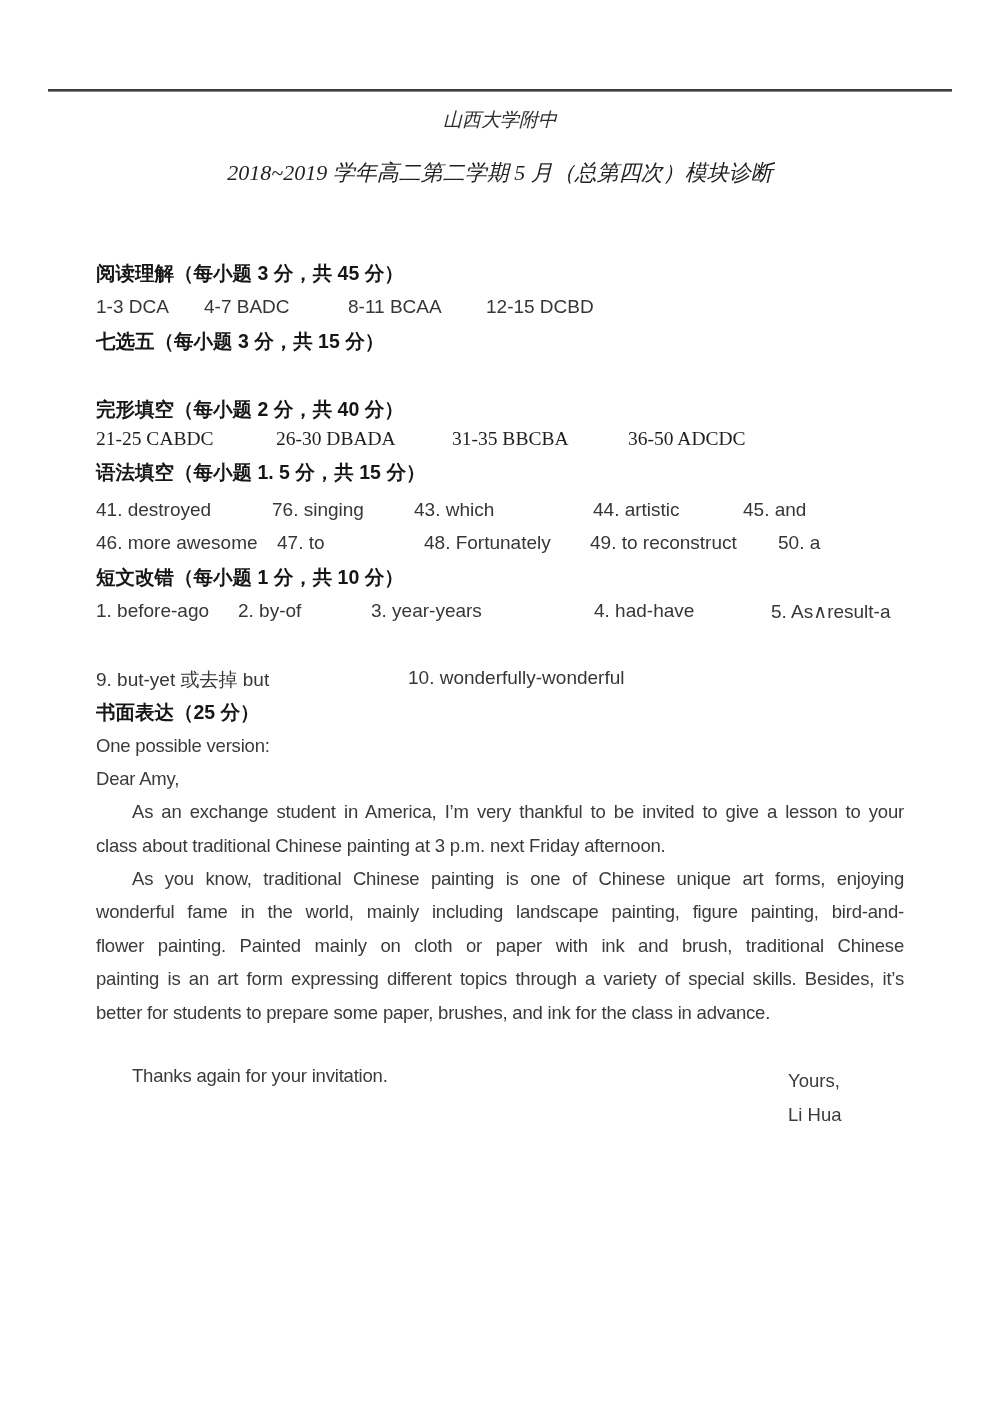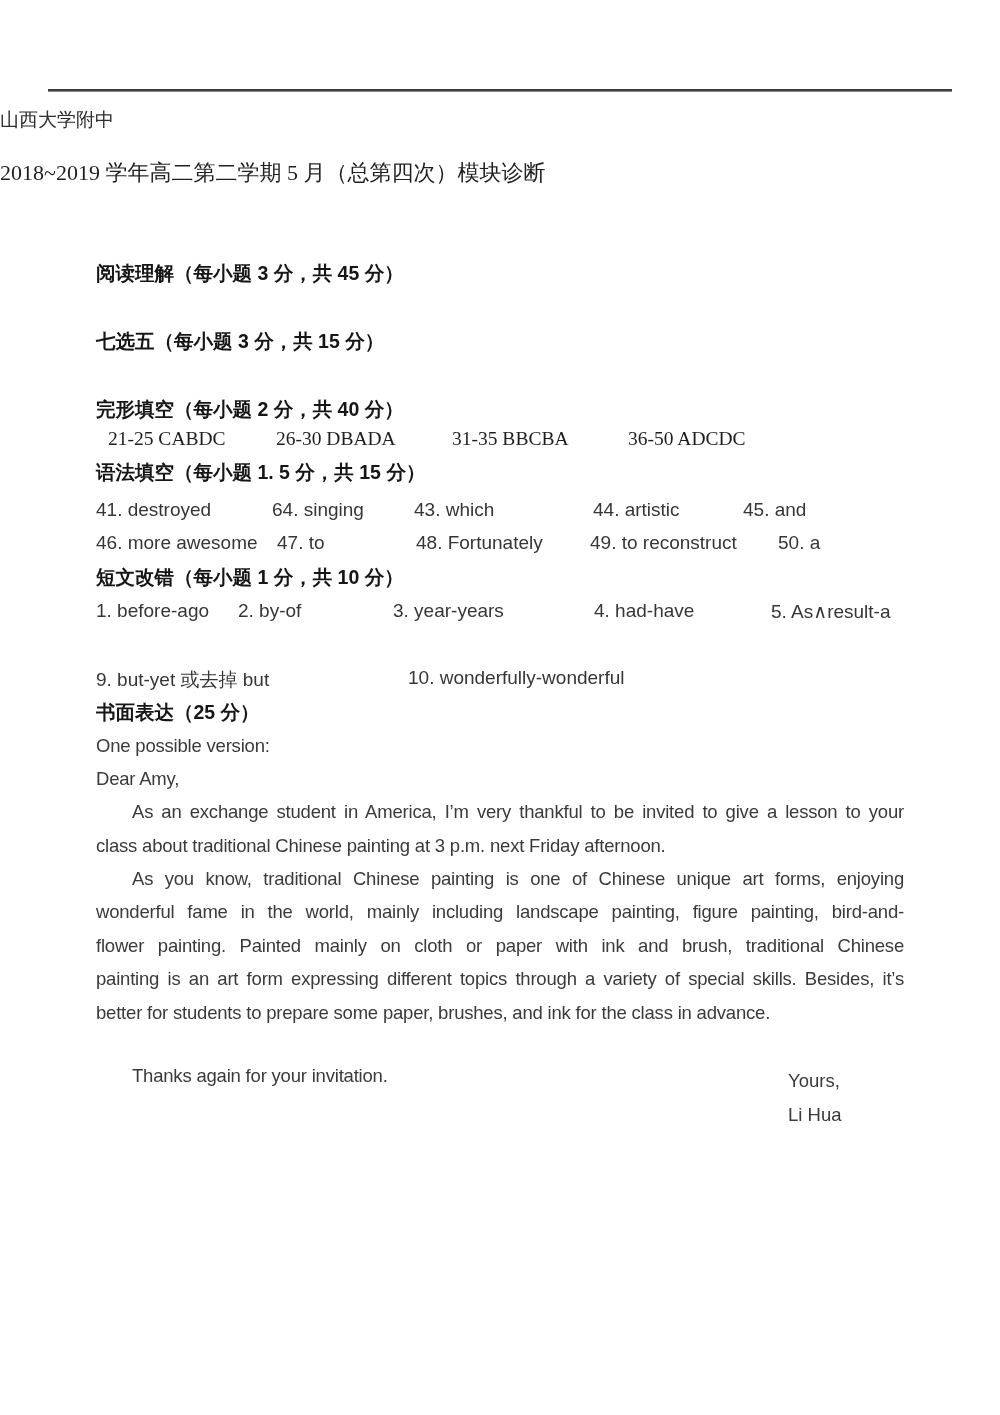--- a/index.html
+++ b/index.html
@@ -2,21 +2,21 @@
 <html><head>
 <meta charset="utf-8">
 <style>
   html,body{margin:0;padding:0;background:#e8e8e8;}
   .page{
     position:relative;width:1000px;height:1415px;margin:0 auto;
     background:#ffffff;overflow:hidden;
     font-family:"Liberation Sans",sans-serif;color:#333;
   }
   .rule{position:absolute;left:48px;top:89px;width:904px;height:2px;background:#3d3d3d;border-bottom:1px solid #8a8a8a;}
-  .center{position:absolute;left:0;width:1000px;white-space:nowrap;}
+  .center{position:absolute;left:0;width:1000px;text-align:center;white-space:nowrap;font-style:italic;}
   .school{top:107px;font-size:19px;color:#2e2e2e;}
   .examtitle{top:158px;font-size:22px;color:#1f1f1f;font-family:"Liberation Serif","DejaVu Serif",serif;}
   .anstitle{top:203px;font-size:29px;font-weight:700;color:#0f0f0f;letter-spacing:1px;}
   .h{position:absolute;left:96px;font-size:19.5px;font-weight:700;color:#161616;white-space:nowrap;}
   .row{position:absolute;left:96px;width:812px;height:26px;font-size:19px;color:#363636;}
   .row .p{position:absolute;top:0;white-space:nowrap;}
   .serifrow{font-family:"Liberation Serif","DejaVu Serif",serif;color:#1e1e1e;font-size:19.5px;}
   .bl{
     position:absolute;left:96px;width:808px;box-sizing:border-box;
     font-size:18.5px;color:#3a3a3a;letter-spacing:-0.2px;white-space:normal;
@@ -29,52 +29,58 @@
 <body>
 
 <div class="page">
 
   <div class="rule"></div>
 
   <div class="center school">山西大学附中</div>
   <div class="center examtitle">2018~2019 学年高二第二学期 5 月（总第四次）模块诊断</div>
 
   <div class="h" style="top:260px">阅读理解（每小题 3 分，共 45 分）</div>
+  <div class="row" style="top:296px">
+    <span class="p" style="left:0">1-3 DCA</span>
+    <span class="p" style="left:108px">4-7 BADC</span>
+    <span class="p" style="left:252px">8-11 BCAA</span>
+    <span class="p" style="left:390px">12-15 DCBD</span>
+  </div>
 
   <div class="h" style="top:328px">七选五（每小题 3 分，共 15 分）</div>
 
   <div class="h" style="top:396px">完形填空（每小题 2 分，共 40 分）</div>
   <div class="row serifrow" style="top:428px">
-    <span class="p" style="left:12px">21-25 CABDC</span>
+    <span class="p" style="left:0">21-25 CABDC</span>
     <span class="p" style="left:180px">26-30 DBADA</span>
     <span class="p" style="left:356px">31-35 BBCBA</span>
     <span class="p" style="left:532px">36-50 ADCDC</span>
   </div>
 
   <div class="h" style="top:459px">语法填空（每小题 1. 5 分，共 15 分）</div>
   <div class="row" style="top:499px">
     <span class="p" style="left:0">41. destroyed</span>
-    <span class="p" style="left:176px">64. singing</span>
+    <span class="p" style="left:176px">76. singing</span>
     <span class="p" style="left:318px">43. which</span>
     <span class="p" style="left:497px">44. artistic</span>
     <span class="p" style="left:647px">45. and</span>
   </div>
   <div class="row" style="top:532px">
     <span class="p" style="left:0">46. more awesome</span>
     <span class="p" style="left:181px">47. to</span>
-    <span class="p" style="left:320px">48. Fortunately</span>
+    <span class="p" style="left:328px">48. Fortunately</span>
     <span class="p" style="left:494px">49. to reconstruct</span>
     <span class="p" style="left:682px">50. a</span>
   </div>
 
   <div class="h" style="top:564px">短文改错（每小题 1 分，共 10 分）</div>
   <div class="row" style="top:600px">
     <span class="p" style="left:0">1. before-ago</span>
     <span class="p" style="left:142px">2. by-of</span>
-    <span class="p" style="left:297px">3. year-years</span>
+    <span class="p" style="left:275px">3. year-years</span>
     <span class="p" style="left:498px">4. had-have</span>
     <span class="p" style="left:675px">5. As∧result-a</span>
   </div>
   <div class="row" style="top:667px">
     <span class="p" style="left:0">9. but-yet 或去掉 but</span>
     <span class="p" style="left:312px">10. wonderfully-wonderful</span>
   </div>
 
   <div class="h" style="top:699px">书面表达（25 分）</div>
   <div class="bl" style="top:735px">One possible version:</div>

